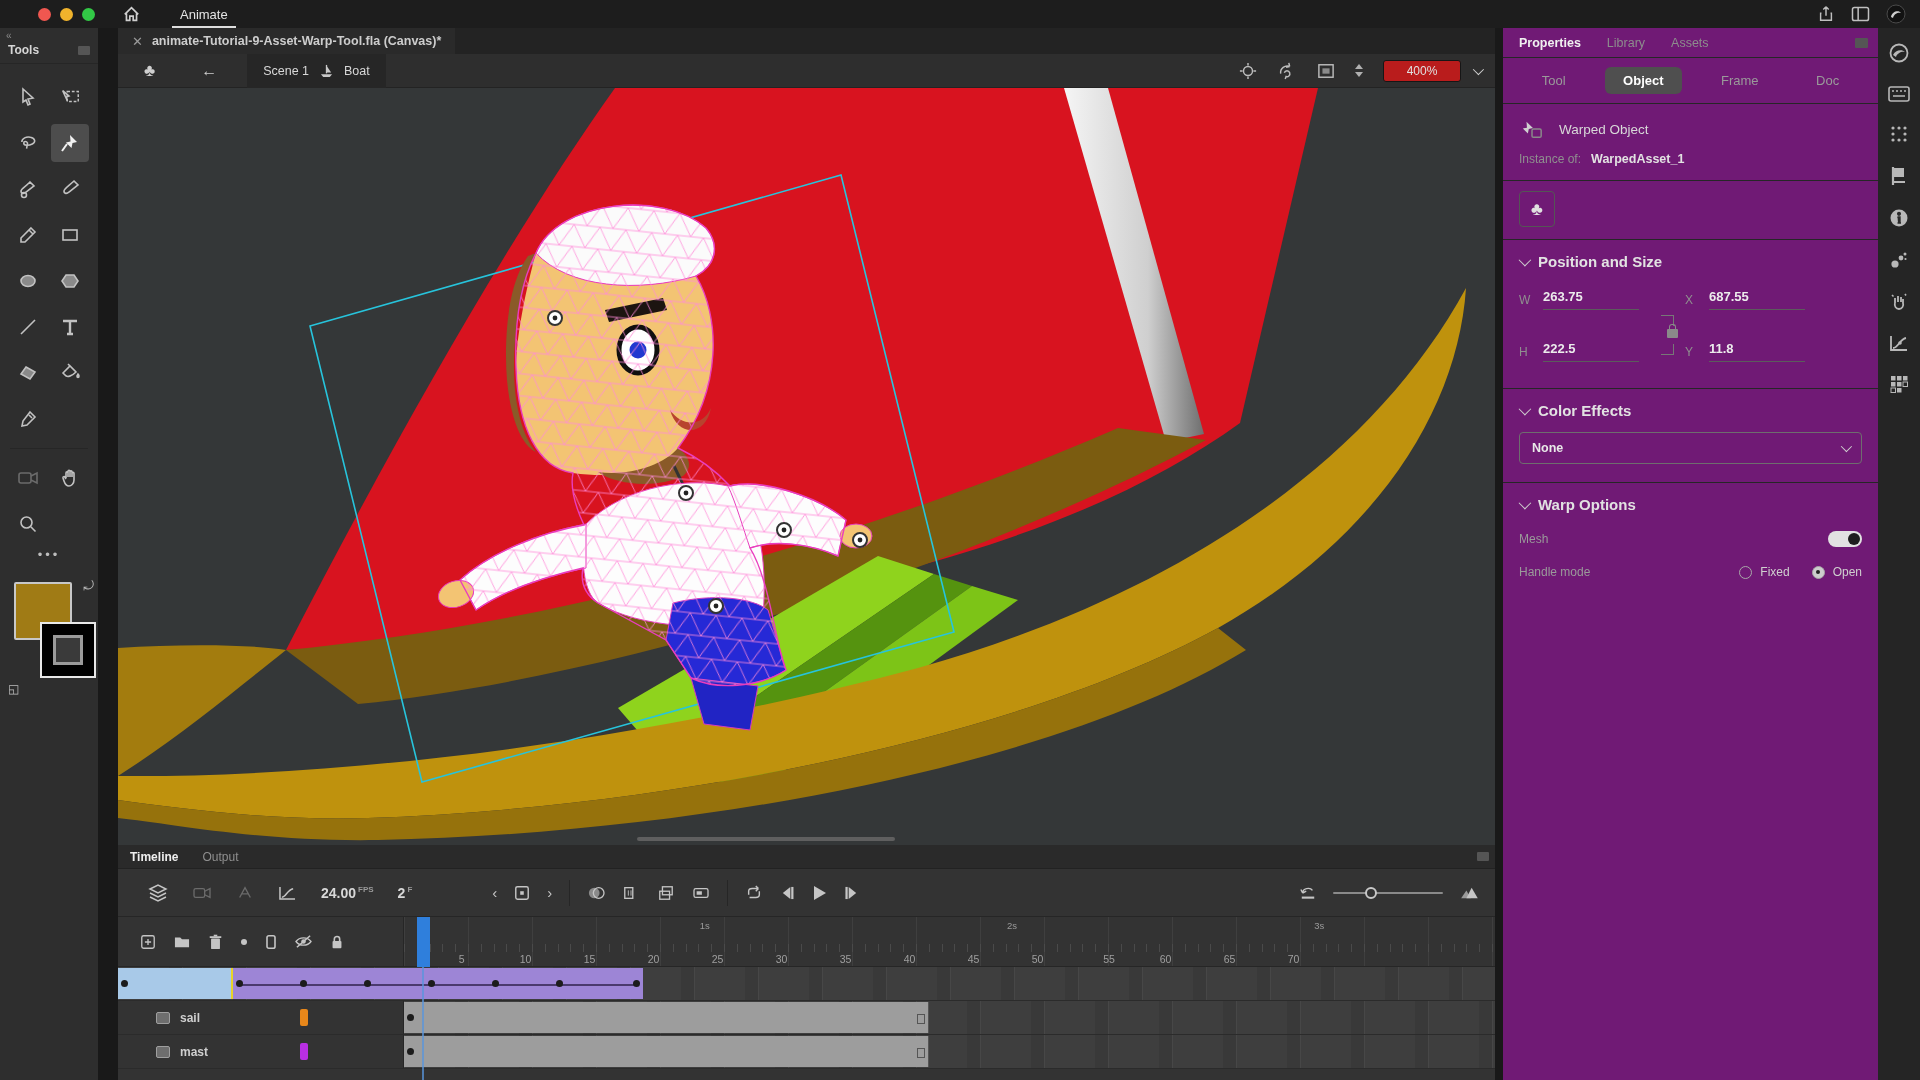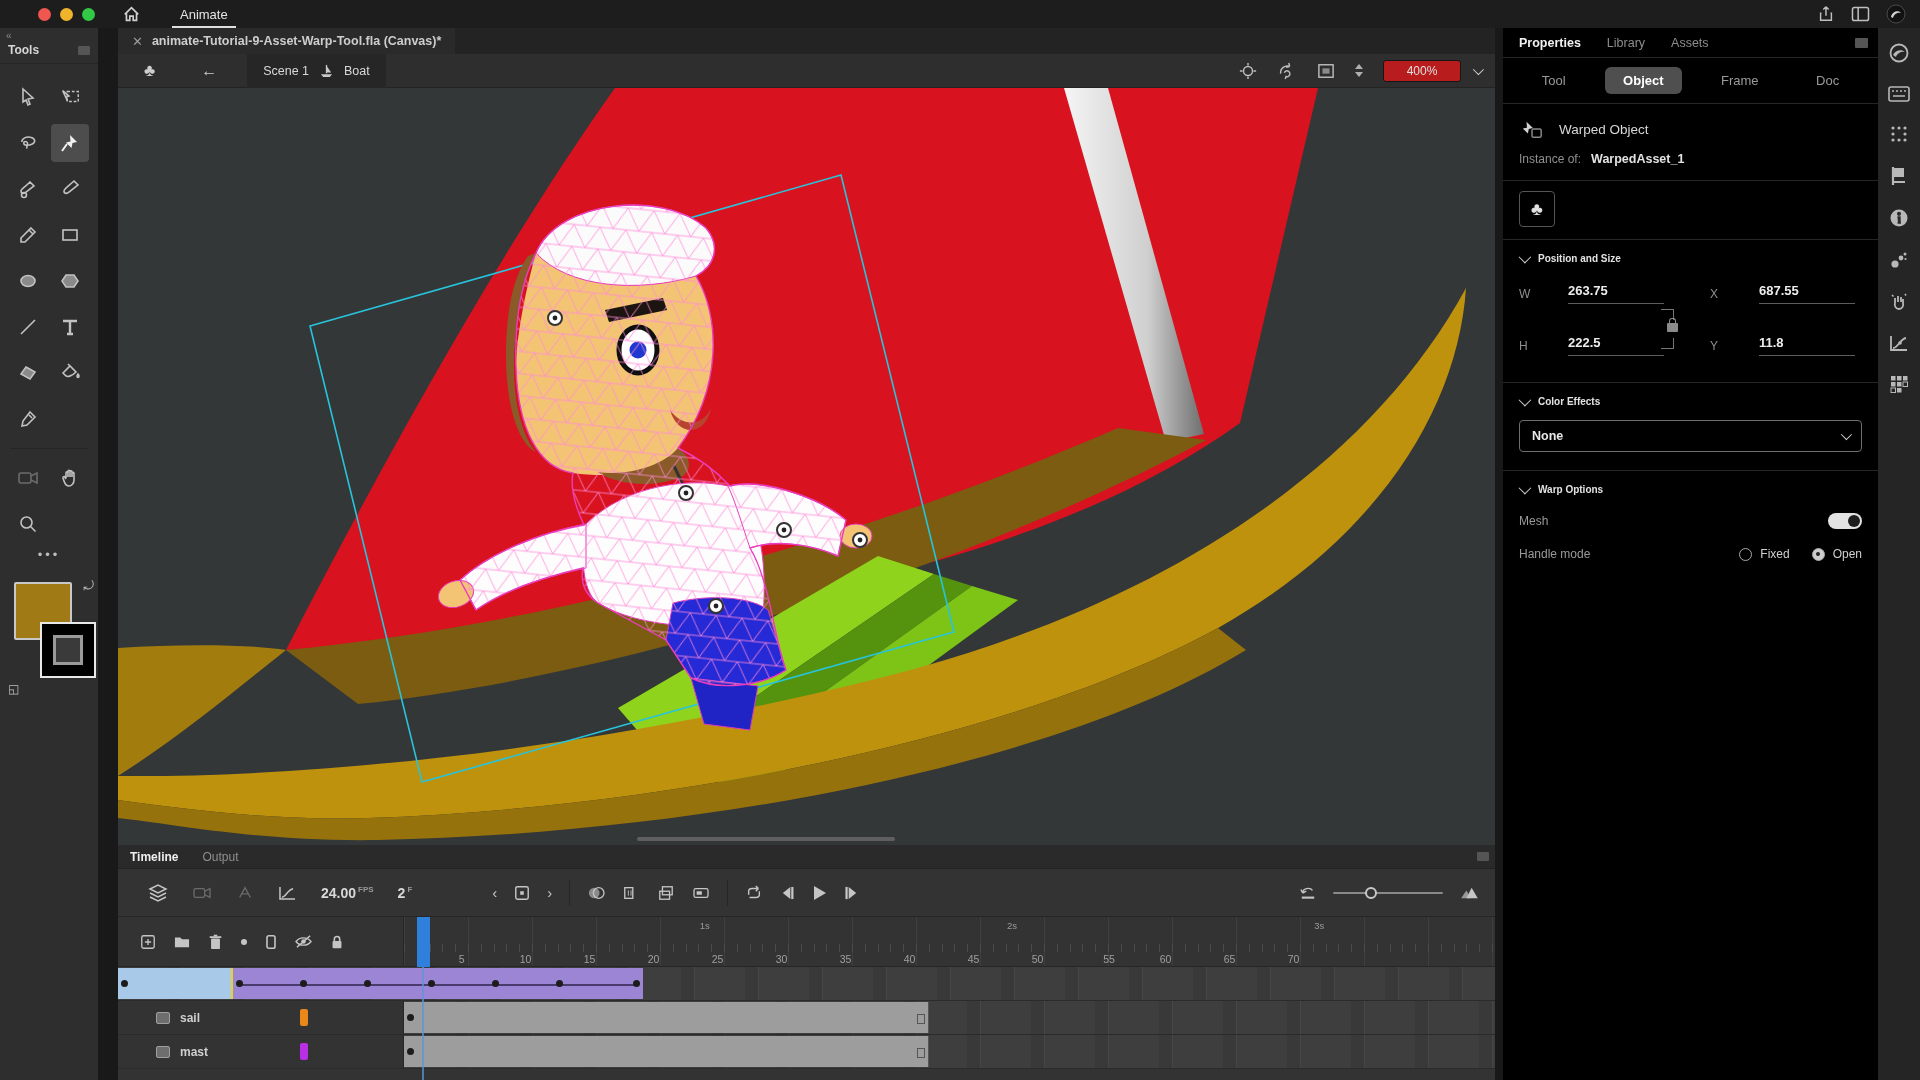--- a/index.html
+++ b/index.html
@@ -17,21 +17,21 @@
     color:#e4e4e4; font-size:13px; position:relative; }
   .apptab::after { content:""; position:absolute; left:6px; right:6px; bottom:0; height:2px; background:#dedede; }
   .topbar-right { position:absolute; right:14px; top:0; height:28px; display:flex; align-items:center; gap:16px; }
 
   
   .main { display:flex; height:1052px; }
   .tools-panel { width:98px; background:#2e2e2e; display:flex; flex-direction:column; }
   .gap1 { width:20px; background:#191919; }
   .center { width:1377px; display:flex; flex-direction:column; }
   .gap2 { width:8px; background:#191919; }
-  .props-panel { width:375px; background:#000000; overflow:hidden; }
+  .props-panel { width:375px; background:#701a75; overflow:hidden; }
   .dock { width:42px; background:#252525; display:flex; flex-direction:column; align-items:center; padding-top:14px; gap:22px; }
 
   
   .tools-collapse { font-size:10px; color:#8a8a8a; padding:2px 0 0 6px; }
   .tools-head { display:flex; align-items:center; justify-content:space-between; padding:2px 8px 6px 8px;
     border-bottom:1px solid #262626; }
   .tools-title { font-size:12px; color:#d6d6d6; font-weight:bold; }
   .tools-menu-ico { width:12px; height:9px; background:#555; border-radius:1px; }
   .tool-grid { display:grid; grid-template-columns:38px 38px; justify-content:center; gap:8px 4px; margin-top:14px; }
   .tool-btn { width:38px; height:38px; display:flex; align-items:center; justify-content:center; border-radius:4px; }
@@ -131,26 +131,26 @@
   .pp-subtab.active { background:#4f4f4f; color:#ffffff; font-weight:bold; }
   .obj-head { display:flex; align-items:center; gap:14px; padding:14px 16px 8px; }
   .obj-title { font-size:13.5px; color:#d8d8d8; }
   .instance-row { display:flex; align-items:center; gap:10px; padding:4px 16px 14px; border-bottom:1px solid #262626; }
   .inst-label { font-size:12px; color:#8f8f8f; }
   .inst-value { font-size:12.5px; color:#e2e2e2; font-weight:bold; }
   .club-row { padding:10px 16px 12px; border-bottom:1px solid #262626; }
   .club-btn { width:36px; height:36px; border:1px solid #555; border-radius:4px; display:flex; align-items:center; justify-content:center; color:#e0e0e0; font-size:18px; }
   .section-head { display:flex; align-items:center; gap:10px; padding:13px 16px 9px; }
   .chev { width:9px; height:9px; border-right:1.8px solid #cfcfcf; border-bottom:1.8px solid #cfcfcf; transform:rotate(45deg) translateY(-2px); }
-  .section-title { font-size:10px; color:#e2e2e2; font-weight:bold; }
+  .section-title { font-size:15px; color:#e2e2e2; font-weight:bold; }
   .ps-grid { position:relative; padding:2px 16px 16px; border-bottom:1px solid #262626; height:110px; }
   .ps-row { display:flex; align-items:center; position:absolute; left:16px; right:16px; }
   .ps-row.r1 { top:10px; } .ps-row.r2 { top:62px; }
   .ps-label { width:24px; font-size:12px; color:#8f8f8f; }
-  .ps-value { width:96px; font-size:13px; color:#ececec; font-weight:bold; border-bottom:1px solid #5c5c5c; padding-bottom:5px;margin-left:25px; }
+  .ps-value { width:96px; font-size:13px; color:#ececec; font-weight:bold; border-bottom:1px solid #5c5c5c; padding-bottom:5px; }
   .ps-label2 { width:24px; font-size:12px; color:#8f8f8f; margin-left:46px; }
   .link-ico { position:absolute; left:158px; top:36px; width:16px; height:40px; }
   .link-ico::before { content:""; position:absolute; left:0; top:0; width:12px; height:10px; border:1px solid #777; border-left:none; border-bottom:none; }
   .link-ico::after { content:""; position:absolute; left:0; bottom:0; width:12px; height:10px; border:1px solid #777; border-left:none; border-top:none; }
   .lock-glyph { position:absolute; left:6px; top:14px; width:11px; height:9px; background:#8a8a8a; border-radius:1px; }
   .lock-glyph::before { content:""; position:absolute; left:2px; top:-5px; width:5px; height:5px; border:1.5px solid #8a8a8a; border-bottom:none; border-radius:3px 3px 0 0; }
   .ce-block { padding:4px 16px 18px; border-bottom:1px solid #262626; }
   .dropdown { height:32px; border:1px solid #6e6e6e; border-radius:4px; display:flex; align-items:center; justify-content:space-between; padding:0 12px; }
   .dd-value { font-size:12.5px; color:#e8e8e8; font-weight:bold; }
   .dd-chev { width:8px; height:8px; border-right:1.8px solid #cfcfcf; border-bottom:1.8px solid #cfcfcf; transform:rotate(45deg) translateY(-2px); }

